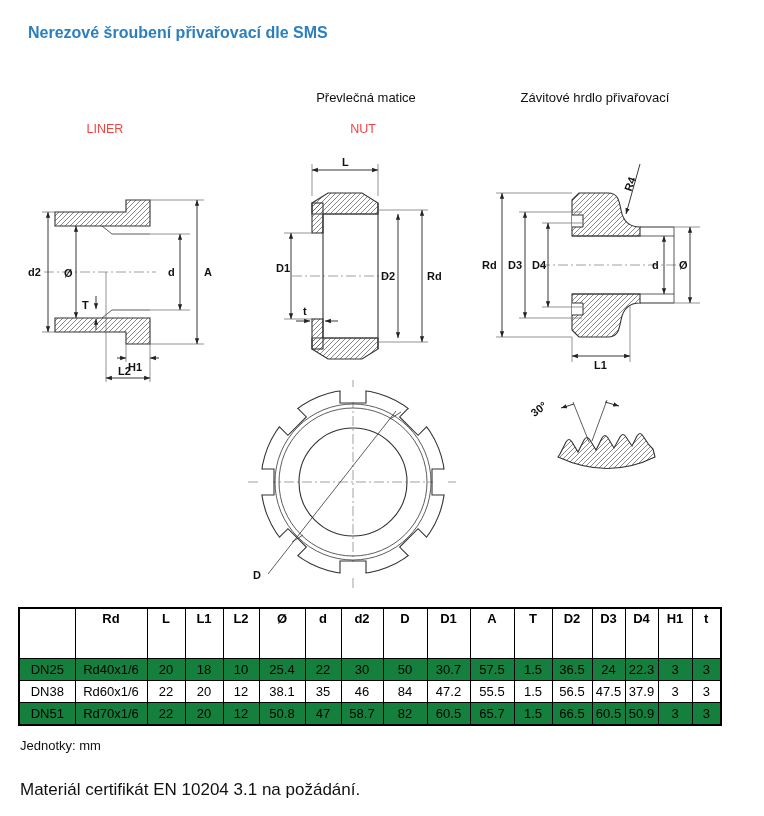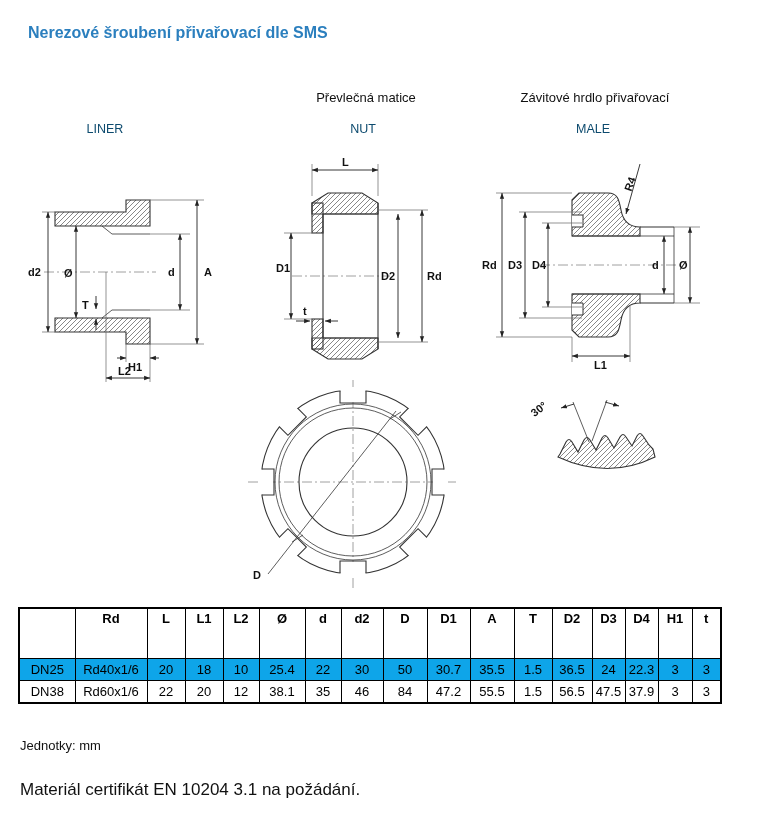--- a/index.html
+++ b/index.html
@@ -1,38 +1,38 @@
 <!DOCTYPE html>
 <html><head>
 <meta charset="utf-8">
 <style>
   html,body{margin:0;padding:0;background:#fff;}
   .page{position:relative;width:764px;height:816px;background:#fff;
         font-family:"Liberation Sans",sans-serif;color:#1a1a1a;overflow:hidden;}
   .title{position:absolute;left:28px;top:24px;font-size:16px;font-weight:bold;color:#2b7fbe;}
   .sechead{position:absolute;top:90px;width:210px;text-align:center;font-size:13px;color:#111;}
-  .seccode{position:absolute;top:122px;width:210px;text-align:center;font-size:12.5px;color:#0c4a6e;}
+  .seccode{position:absolute;top:122px;width:210px;text-align:center;font-size:12.5px;color:#ef4444;}
   .h-liner{left:20px;} .c-liner{left:0px;}
   .h-nut{left:261px;}  .c-nut{left:258px;}
   .h-male{left:490px;} .c-male{left:488px;}
   svg{position:absolute;overflow:visible;}
   svg text{font-family:"Liberation Sans",sans-serif;font-size:11px;font-weight:bold;fill:#111;}
   .out{stroke:#333;stroke-width:1.1;fill:none;}
   .thin{stroke:#333;stroke-width:0.8;fill:none;}
   .ext{stroke:#666;stroke-width:0.7;fill:none;}
   .dim{stroke:#222;stroke-width:0.9;fill:none;}
   .cl{stroke:#888;stroke-width:0.8;fill:none;stroke-dasharray:10 3 2 3;}
   .hat{fill:url(#hatch);stroke:#333;stroke-width:1.1;}
   table.spec{position:absolute;left:18px;top:607px;border-collapse:collapse;table-layout:fixed;
              font-size:13px;color:#000;border:2px solid #000;}
   table.spec th,table.spec td{border:1px solid #000;text-align:center;padding:0;
              overflow:hidden;white-space:nowrap;}
   table.spec th{height:47px;vertical-align:top;padding-top:2px;font-weight:bold;background:#fff;}
   table.spec td{height:21px;}
-  tr.shade td{background:#0ea5e9;}
+  tr.shade td{background:#15803d;}
   .units{position:absolute;left:20px;top:719px;font-size:13px;color:#111;margin-top:19px;}
   .material{position:absolute;left:20px;top:780px;font-size:17px;color:#111;}
 </style>
 </head>
 <body>
 
 <div class="page">
 
   <svg width="0" height="0">
     <defs>
@@ -48,21 +48,20 @@
     </defs>
   </svg>
 
   <div class="title">Nerezové šroubení přivařovací dle SMS</div>
 
   <div class="sechead h-nut">Převlečná matice</div>
   <div class="sechead h-male">Závitové hrdlo přivařovací</div>
 
   <div class="seccode c-liner">LINER</div>
   <div class="seccode c-nut">NUT</div>
-  <div class="seccode c-male">MALE</div>
 
   <svg style="left:20px;top:146px;" width="215" height="250" viewBox="0 0 215 250">
     <line class="cl" x1="24" y1="126" x2="136" y2="126"></line>
     <path class="hat" d="M35,66 L106,66 L106,54 L130,54 L130,80 L35,80 Z"></path>
     <path class="hat" d="M35,186 L106,186 L106,198 L130,198 L130,172 L35,172 Z"></path>
     <path class="thin" d="M82,80 L92,88 L130,88"></path>
     <path class="thin" d="M82,172 L92,164 L130,164"></path>
 
     <line class="ext" x1="22" y1="66" x2="35" y2="66"></line>
       <line class="ext" x1="22" y1="186" x2="35" y2="186"></line>
@@ -272,21 +271,21 @@
       <td>DN25</td>
       <td>Rd40x1/6</td>
       <td>20</td>
       <td>18</td>
       <td>10</td>
       <td>25.4</td>
       <td>22</td>
       <td>30</td>
       <td>50</td>
       <td>30.7</td>
-      <td>35.5</td>
+      <td>57.5</td>
       <td>1.5</td>
       <td>36.5</td>
       <td>24</td>
       <td>22.3</td>
       <td>3</td>
       <td>3</td>
     </tr>
     <tr>
       <td>DN38</td>
       <td>Rd60x1/6</td>
@@ -299,19 +298,38 @@
       <td>84</td>
       <td>47.2</td>
       <td>55.5</td>
       <td>1.5</td>
       <td>56.5</td>
       <td>47.5</td>
       <td>37.9</td>
       <td>3</td>
       <td>3</td>
     </tr>
+    <tr class="shade">
+      <td>DN51</td>
+      <td>Rd70x1/6</td>
+      <td>22</td>
+      <td>20</td>
+      <td>12</td>
+      <td>50.8</td>
+      <td>47</td>
+      <td>58.7</td>
+      <td>82</td>
+      <td>60.5</td>
+      <td>65.7</td>
+      <td>1.5</td>
+      <td>66.5</td>
+      <td>60.5</td>
+      <td>50.9</td>
+      <td>3</td>
+      <td>3</td>
+    </tr>
   </tbody>
     </table>
 
   <div class="units">Jednotky: mm</div>
   <div class="material">Materiál certifikát EN 10204 3.1 na požádání.</div>
 
 </div>
 
 </body></html>

